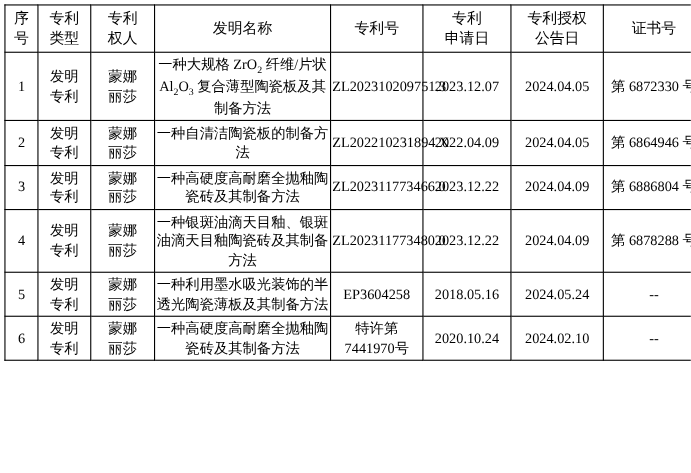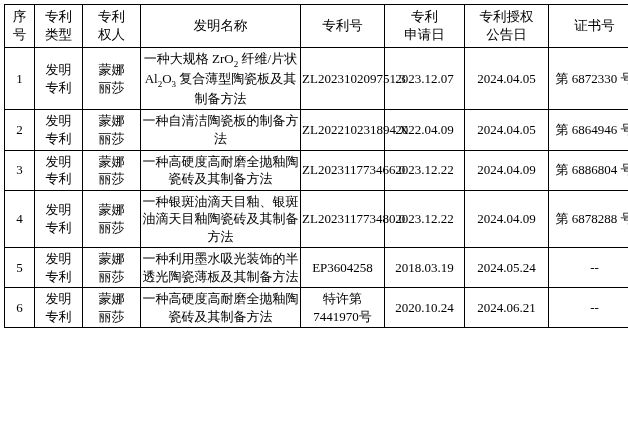--- a/index.html
+++ b/index.html
@@ -121,28 +121,28 @@
         <td><span class="nowrap">2023.12.22</span></td>
         <td><span class="nowrap">2024.04.09</span></td>
         <td><span class="nowrap">第 6878288 号</span></td>
       </tr>
       <tr>
         <td class="cell-seq">5</td>
         <td class="two-line">发明<br>专利</td>
         <td class="two-line">蒙娜<br>丽莎</td>
         <td class="cell-name">一种利用墨水吸光装饰的半透光陶瓷薄板及其制备方法</td>
         <td>EP3604258</td>
-        <td><span class="nowrap">2018.03.19</span></td>
+        <td><span class="nowrap">2018.05.16</span></td>
         <td><span class="nowrap">2024.05.24</span></td>
         <td><span class="nowrap">--</span></td>
       </tr>
       <tr>
         <td class="cell-seq">6</td>
         <td class="two-line">发明<br>专利</td>
         <td class="two-line">蒙娜<br>丽莎</td>
         <td class="cell-name">一种高硬度高耐磨全抛釉陶瓷砖及其制备方法</td>
         <td>特许第7441970号</td>
         <td><span class="nowrap">2020.10.24</span></td>
-        <td><span class="nowrap">2024.06.21</span></td>
+        <td><span class="nowrap">2024.02.10</span></td>
         <td><span class="nowrap">--</span></td>
       </tr>
     </tbody>
 </table>
 
 </body></html>

